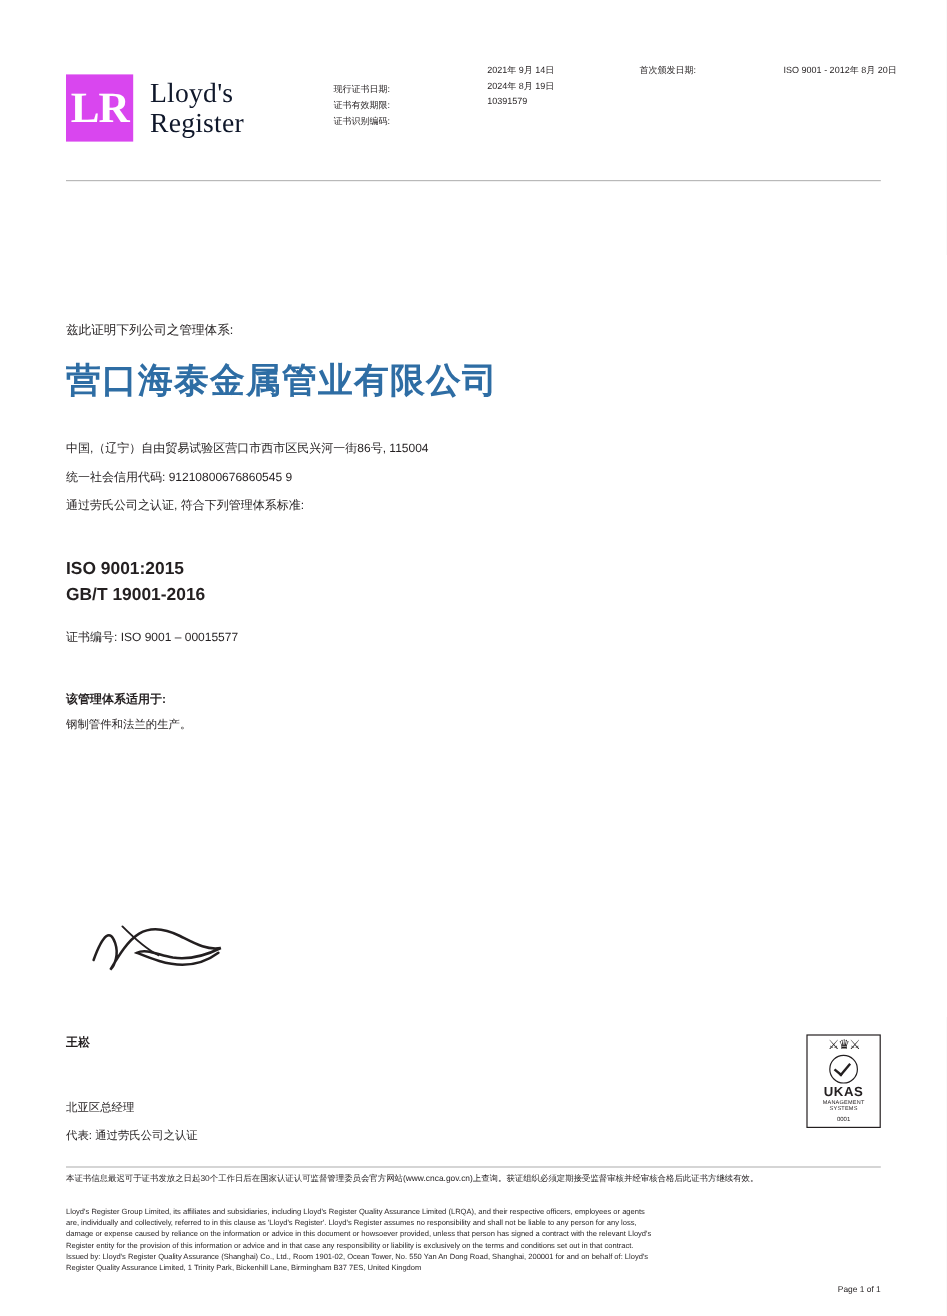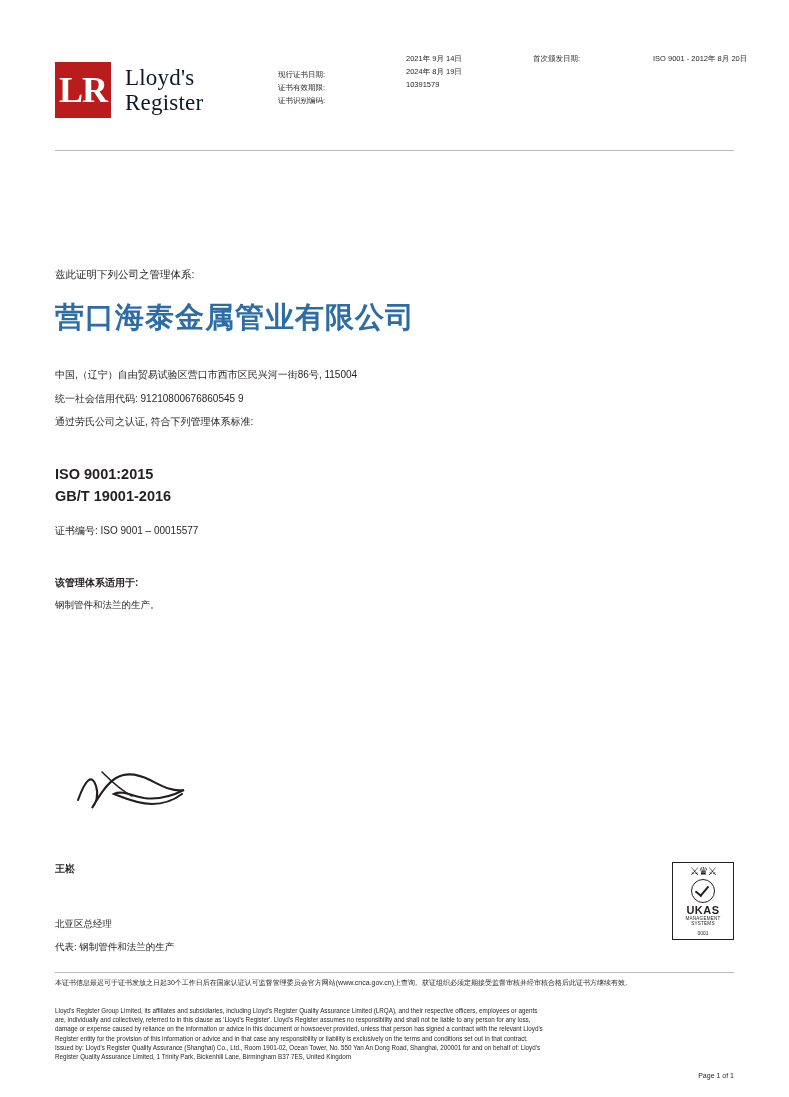--- a/index.html
+++ b/index.html
@@ -28,21 +28,21 @@
   .logo-block {
     position: absolute;
     left: 55px;
     top: 62px;
     display: flex;
     align-items: center;
   }
   .logo-mark {
     width: 56px;
     height: 56px;
-    background: #b91c1c;
+    background: #d946ef;
     position: relative;
     flex: none;
   }
   .logo-mark .lr-text {
     position: absolute;
     left: 0; top: 0;
     width: 56px;
     height: 56px;
     color: #ffffff;
     font-family: "Liberation Serif", serif;
@@ -336,21 +336,21 @@
   <div class="scope-body">钢制管件和法兰的生产。</div>
 
   <svg class="signature" viewBox="0 0 130 60">
     <path d="M6 40 C14 18, 20 14, 24 26 C27 35, 24 44, 20 48 C26 38, 34 24, 44 18 C54 12, 66 14, 78 20 C90 26, 100 32, 112 30 C100 36, 86 40, 72 38 C60 36, 50 30, 42 34 C52 38, 66 44, 80 44 C92 44, 102 40, 110 34" fill="none" stroke="#231f20" stroke-width="2.1" stroke-linecap="round"></path>
     <path d="M30 12 C38 20, 48 30, 60 36" fill="none" stroke="#231f20" stroke-width="1.6" stroke-linecap="round"></path>
   </svg>
 
   <div class="sig-name">王崧</div>
   <div class="sig-lines">
     <div>北亚区总经理</div>
-    <div>代表: 钢制管件和法兰的生产</div>
+    <div>代表: 通过劳氏公司之认证</div>
   </div>
 
   <div class="ukas">
     <div class="crown">⚔♛⚔</div>
     <div class="tick"></div>
     <div class="word">UKAS</div>
     <div class="sub">MANAGEMENT</div>
     <div class="sub">SYSTEMS</div>
     <div class="num">0001</div>
   </div>

